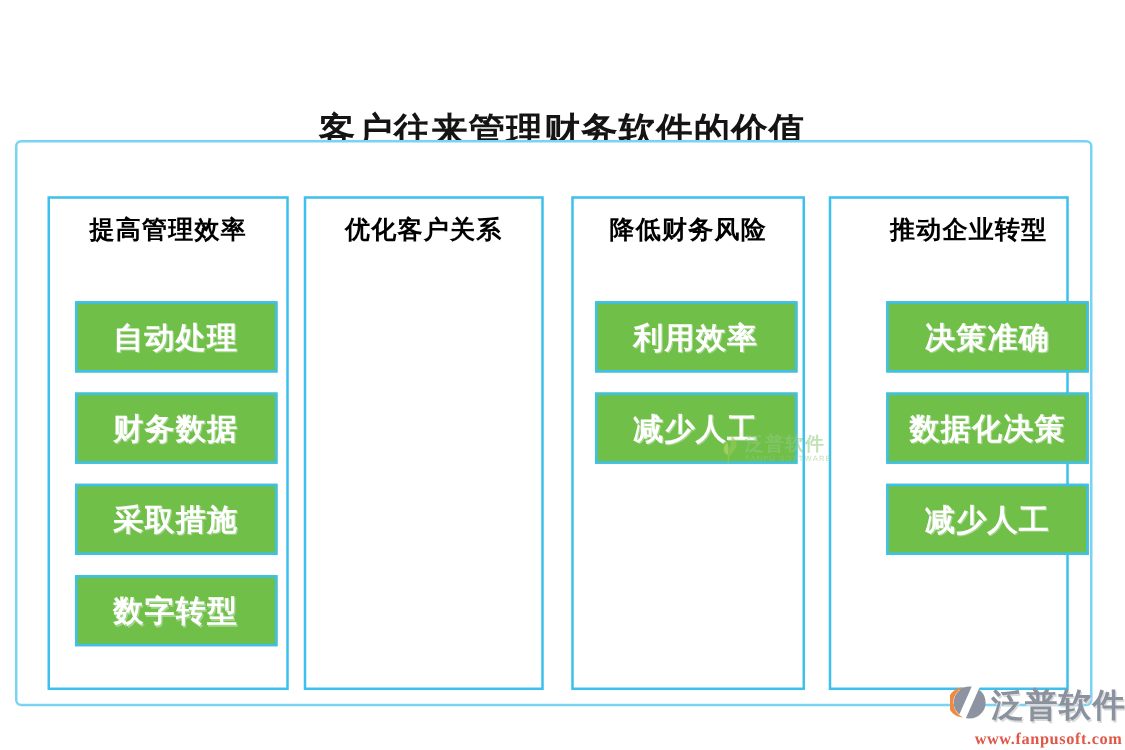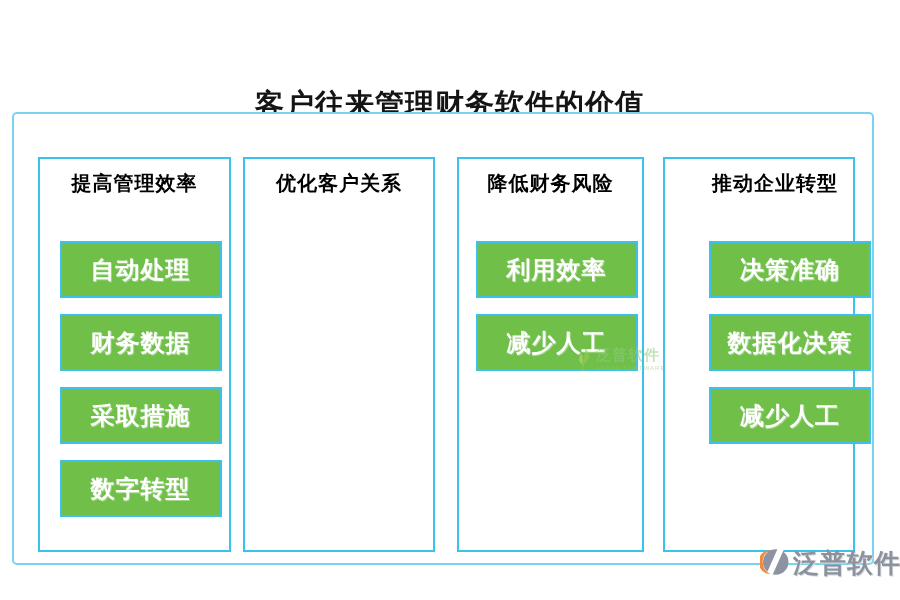--- a/index.html
+++ b/index.html
@@ -139,13 +139,14 @@
   <div class="fb-row">
     <span class="fb-mark">
       <svg width="30" height="30" viewBox="0 0 40 40">
         <circle cx="21" cy="20" r="17" fill="#8d93a0"></circle>
         <rect x="16" y="-8" width="8" height="56" fill="#ffffff" transform="rotate(24 20 20)"></rect>
         <path d="M14 4 A 17.5 17.5 0 0 0 14 36 A 13 13 0 0 1 14 4 Z" fill="#ef8a3e"></path>
       </svg>
     </span>
     <span class="fb-name">泛普软件</span>
   </div>
+  <div class="fb-url">www.fanpusoft.com</div>
 </div>
 
 </body></html>

